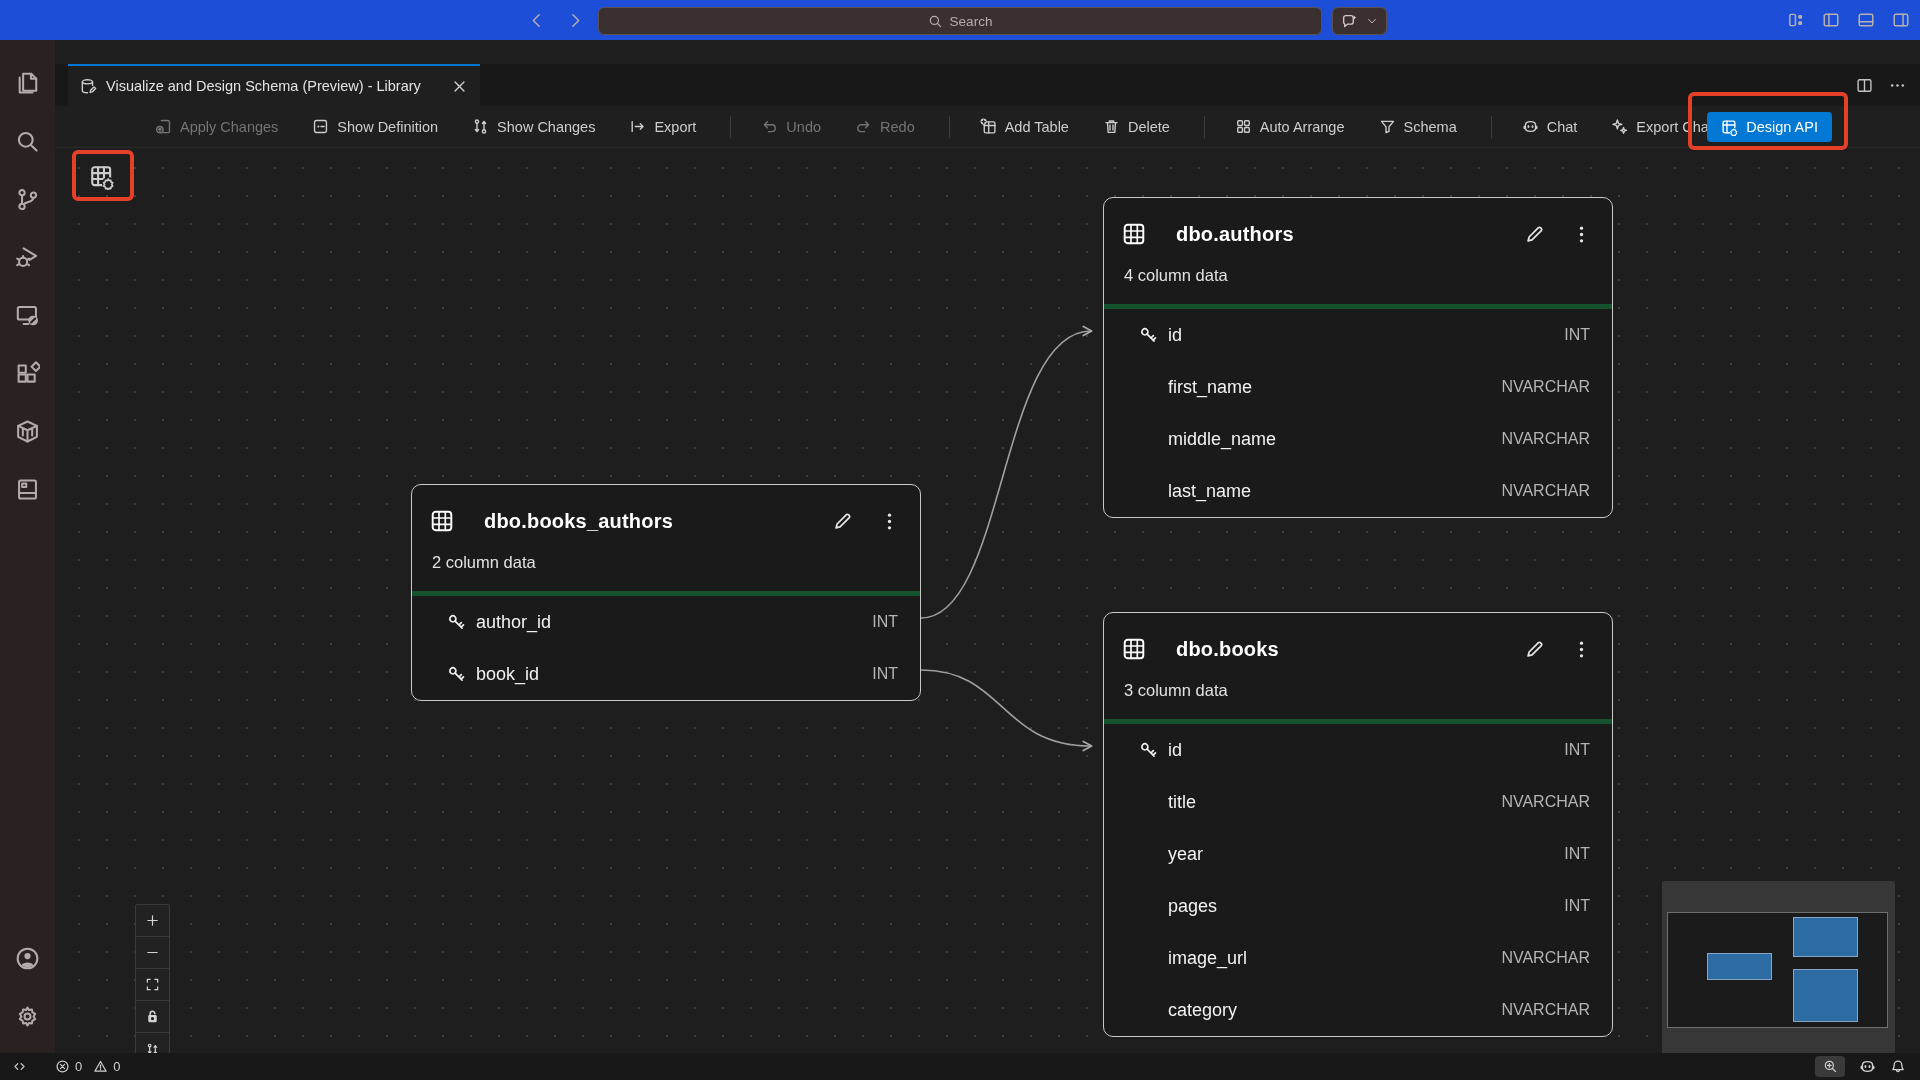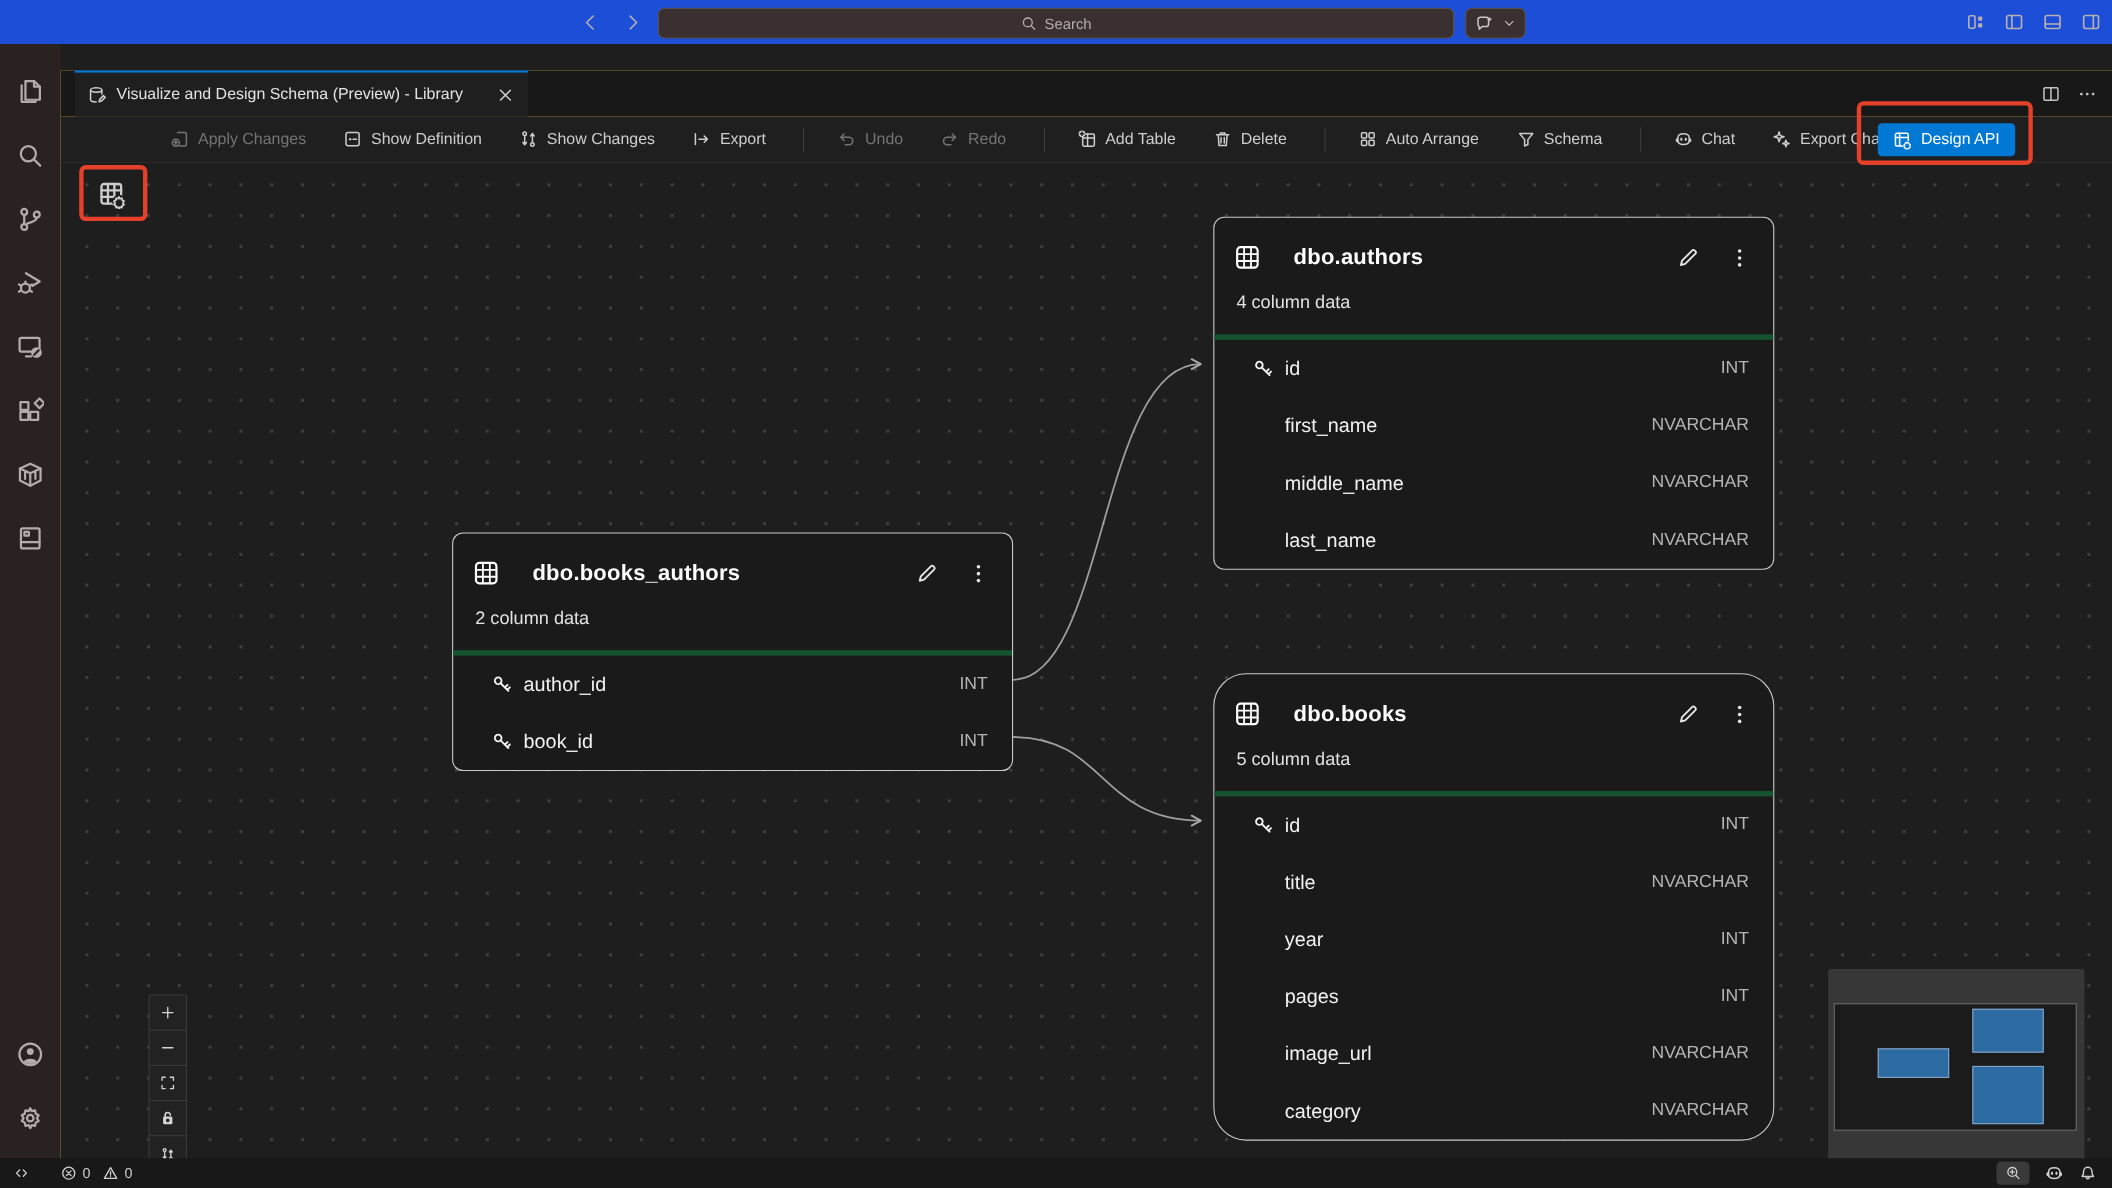--- a/index.html
+++ b/index.html
@@ -548,21 +548,21 @@
             <span class="col-type">NVARCHAR</span>
           </div>
           <div class="col-row">
             <span class="key-slot"></span>
             <span class="col-name">last_name</span>
             <span class="col-type">NVARCHAR</span>
           </div>
         </div>
       </div>
 
-      <div class="table-card" style="left:1048px;top:464px;border-radius:30px;">
+      <div class="table-card" style="left:1048px;top:464px;">
         <div class="card-head">
           <div class="head-row">
             <span class="ico grid-ico">
                 <svg viewBox="0 0 16 16">
                   <rect x="1.8" y="1.8" width="12.4" height="12.4" rx="2"></rect>
                   <path d="M6 1.8v12.4M10.2 1.8v12.4M1.8 6h12.4M1.8 10.2h12.4" style="stroke-width:1.1"></path>
                 </svg>
               </span>
             <span class="card-title">dbo.books</span>
             <span class="head-actions">
@@ -573,21 +573,21 @@
                 </span>
               <span class="ico">
                   <svg viewBox="0 0 16 16">
                     <circle class="f" cx="8" cy="3.2" r="1.25"></circle>
                     <circle class="f" cx="8" cy="8" r="1.25"></circle>
                     <circle class="f" cx="8" cy="12.8" r="1.25"></circle>
                   </svg>
                 </span>
             </span>
           </div>
-          <div class="card-sub">5 column data</div>
+          <div class="card-sub">3 column data</div>
         </div>
         <div class="card-rows">
           <div class="col-row">
             <span class="key-slot ico">
                 <svg viewBox="0 0 16 16">
                   <g transform="rotate(-45 8 8)">
                     <circle cx="8" cy="4.1" r="2.3"></circle>
                     <path d="M8 6.5V14M8 10.7h2.5M8 13h2.5"></path>
                   </g>
                 </svg>

